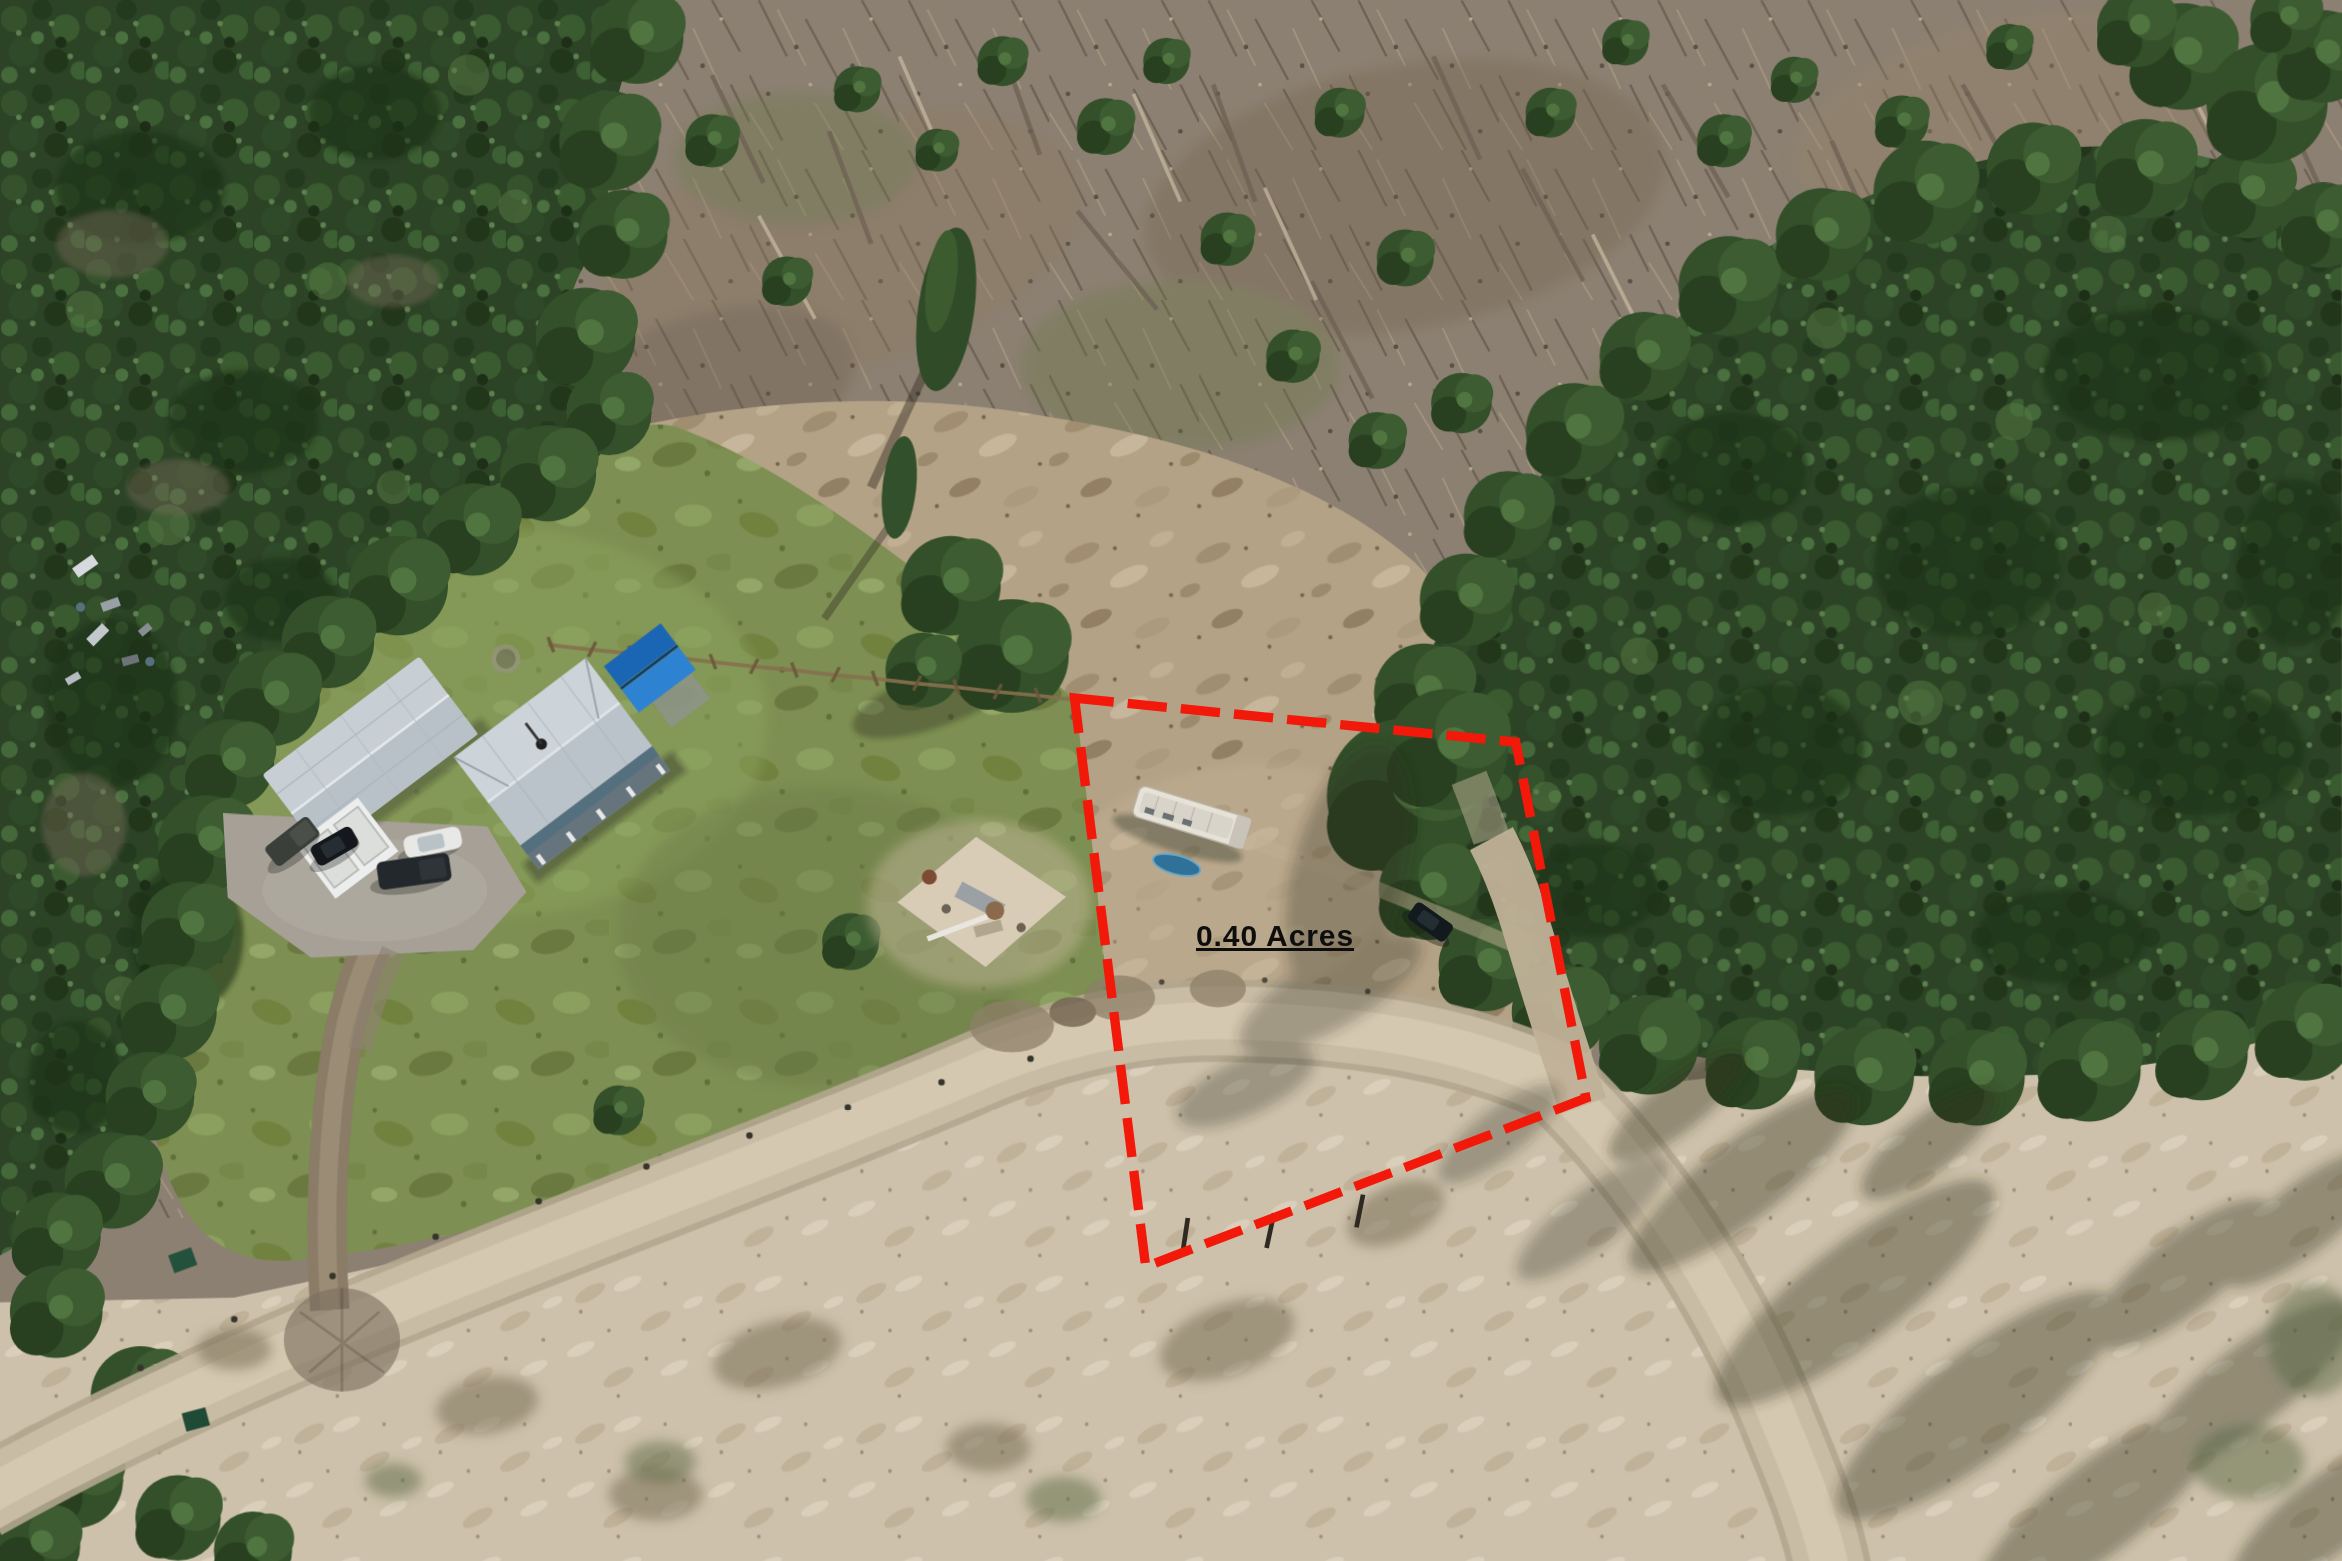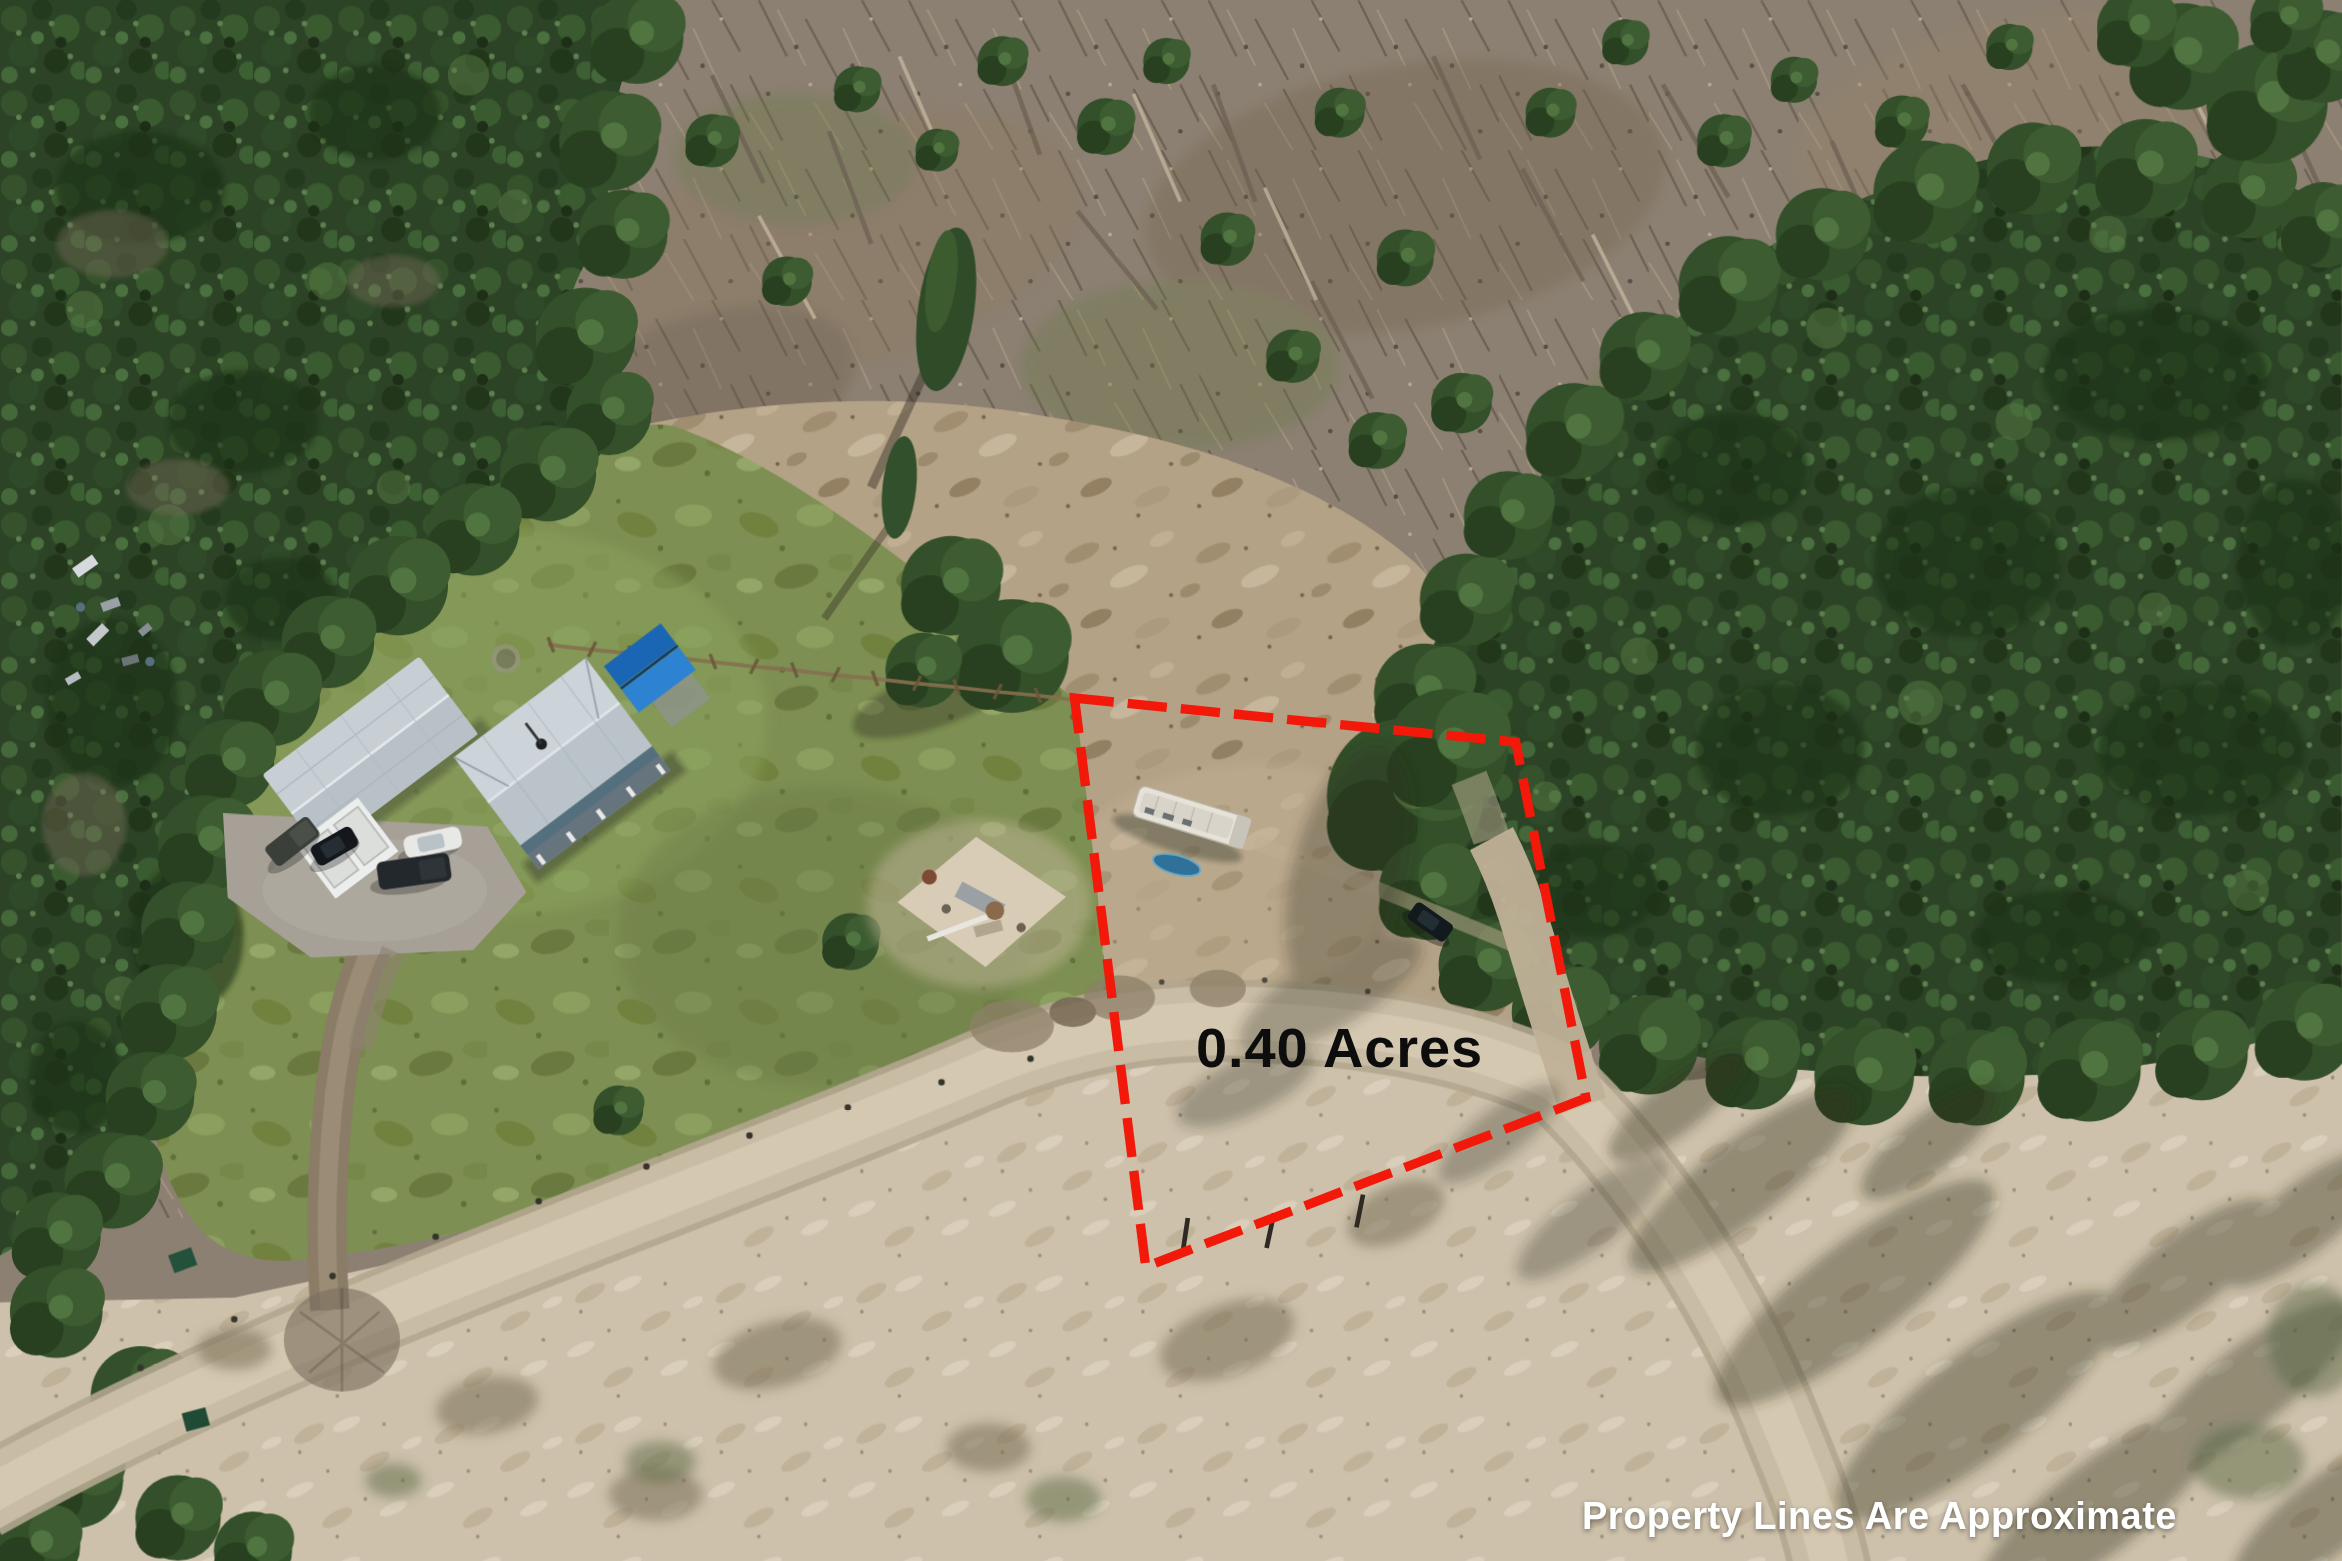--- a/index.html
+++ b/index.html
@@ -1,20 +1,20 @@
 <!DOCTYPE html>
 <html style="font-size:15px"><head>
 <meta charset="utf-8">
 <style>
   html,body{margin:0;padding:0;background:#000;}
   .stage{position:relative;width:2342px;height:1562px;overflow:hidden;background:#8c8072;
          font-family:"Liberation Sans", sans-serif;}
   .stage svg{position:absolute;left:0;top:0;}
   .overlay-label{position:absolute;font-weight:bold;white-space:nowrap;}
-  #acreage{left:1196px;top:1015px;font-size:56px;letter-spacing:0.9px;color:#0d0d0d;}
+  #acreage{left:1196px;top:919px;font-size:30px;letter-spacing:0.9px;color:#0d0d0d;text-decoration:underline;}
   #disclaimer{left:1582px;top:1495px;font-size:38px;letter-spacing:0.5px;color:#fff;
               text-shadow:0 1.9px 5.6px rgba(0,0,0,0.45);}
 </style>
 </head>
 <body>
 
 <div class="stage">
 <svg width="2342" height="1562" viewBox="0 0 2500 1667" xmlns="http://www.w3.org/2000/svg">
 <defs>
   <filter id="soft" x="-30%" y="-30%" width="160%" height="160%">
@@ -529,15 +529,14 @@
     <path d="M1268,1300 L1262,1340"></path>
           <path d="M1360,1295 L1352,1332"></path>
           <path d="M1455,1275 L1448,1310"></path>
   </g>
 </g>
 
 <polygon points="1147,745 1618,792 1693,1172 1223,1352" fill="none" stroke="#f2190a" stroke-width="10" stroke-dasharray="42 15"></polygon>
 </svg>
 
 <div id="acreage" class="overlay-label" style="color: rgb(13, 13, 13);">0.40 Acres</div>
-<div id="disclaimer" class="overlay-label" style="color: rgb(255, 255, 255);">Property Lines Are Approximate</div>
 </div>
 
 
 </body></html>

